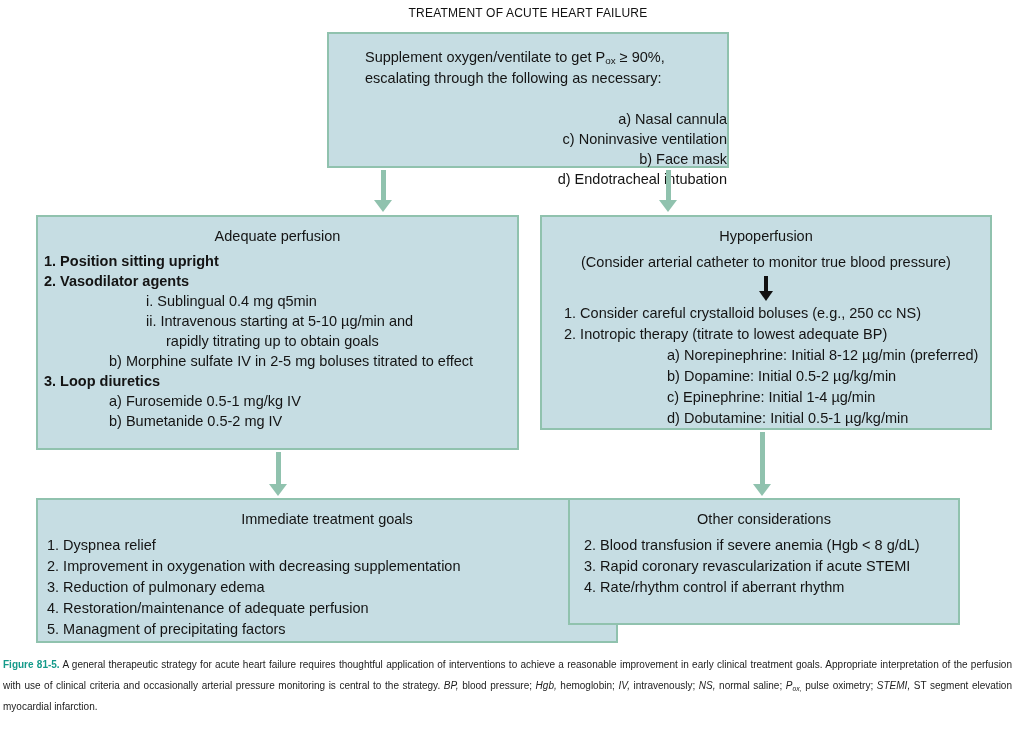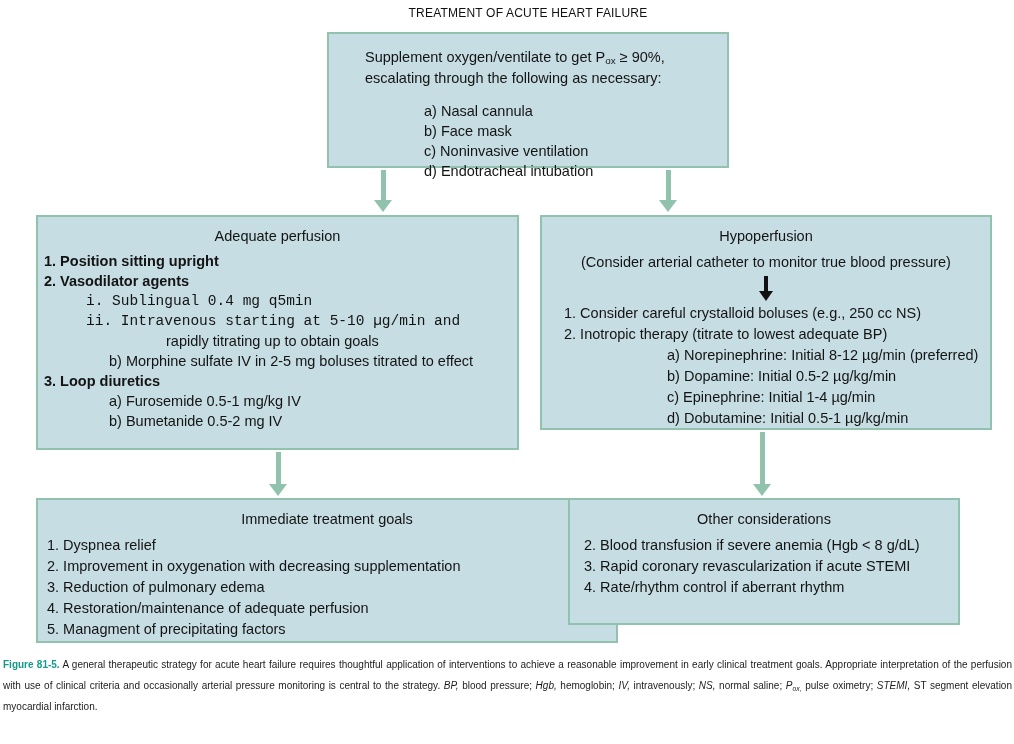--- a/index.html
+++ b/index.html
@@ -10,27 +10,27 @@
              font-size:12px;letter-spacing:.2px;color:#111;}
 
   .fbox{position:absolute;background:var(--fill,#c6dde3);
         border:2px solid var(--border,#90c2ae);box-sizing:border-box;
         font-size:14.5px;line-height:20px;color:#141414;}
   .fbox .heading{text-align:center;margin:7px 6px 5px 6px;}
   .fbox .subheading{text-align:center;margin:0 6px 2px 6px;}
 
   #box-oxygen{left:327px;top:32px;width:402px;height:136px;padding-top:13px;line-height:21px;}
   #box-oxygen .intro{margin-left:36px;margin-right:8px;}
-  #box-oxygen .list{margin-top:12px;line-height:20px;}
+  #box-oxygen .list{margin-top:20px;line-height:20px;text-align:right;}
   #box-oxygen .ind0{margin-left:95px;}
 
   #box-adequate{left:36px;top:215px;width:483px;height:235px;padding-top:2px;}
   #box-adequate .ind0{margin-left:6px;font-weight:bold;}
   #box-adequate .ind1{margin-left:71px;}
-  #box-adequate .ind2{margin-left:48px;font-family:Liberation Mono, monospace;}
+  #box-adequate .ind2{margin-left:108px;}
   #box-adequate .ind3{margin-left:128px;}
 
   #box-hypo{left:540px;top:215px;width:452px;height:215px;padding-top:2px;line-height:21px;}
   #box-hypo .ind0{margin-left:22px;}
   #box-hypo .ind1{margin-left:125px;}
 
   #box-goals{left:36px;top:498px;width:582px;height:145px;padding-top:2px;line-height:21px;}
   #box-goals .ind0{margin-left:9px;}
 
   #box-other{left:568px;top:498px;width:392px;height:127px;padding-top:2px;line-height:21px;}
@@ -67,22 +67,22 @@
 
 <div id="page">
 
   <div class="fig-title">TREATMENT OF ACUTE HEART FAILURE</div>
 
   <div class="fbox" id="box-oxygen">
     <div class="intro"><span>Supplement oxygen/ventilate to get P</span><sub>ox</sub><span> ≥ 90%,</span></div>
     <div class="intro">escalating through the following as necessary:</div>
     <div class="list">
         <div class="li ind0">a)  Nasal cannula</div>
+        <div class="li ind0">c)  Noninvasive ventilation</div>
         <div class="li ind0">b)  Face mask</div>
-        <div class="li ind0">c)  Noninvasive ventilation</div>
         <div class="li ind0">d)  Endotracheal intubation</div>
       </div>
   </div>
 
   <div class="tarrow" id="arr-top-left">
     <div class="stem" style="height:30px"></div>
     <div class="head"></div>
   </div>
   <div class="tarrow" id="arr-top-right">
     <div class="stem" style="height:30px"></div>

